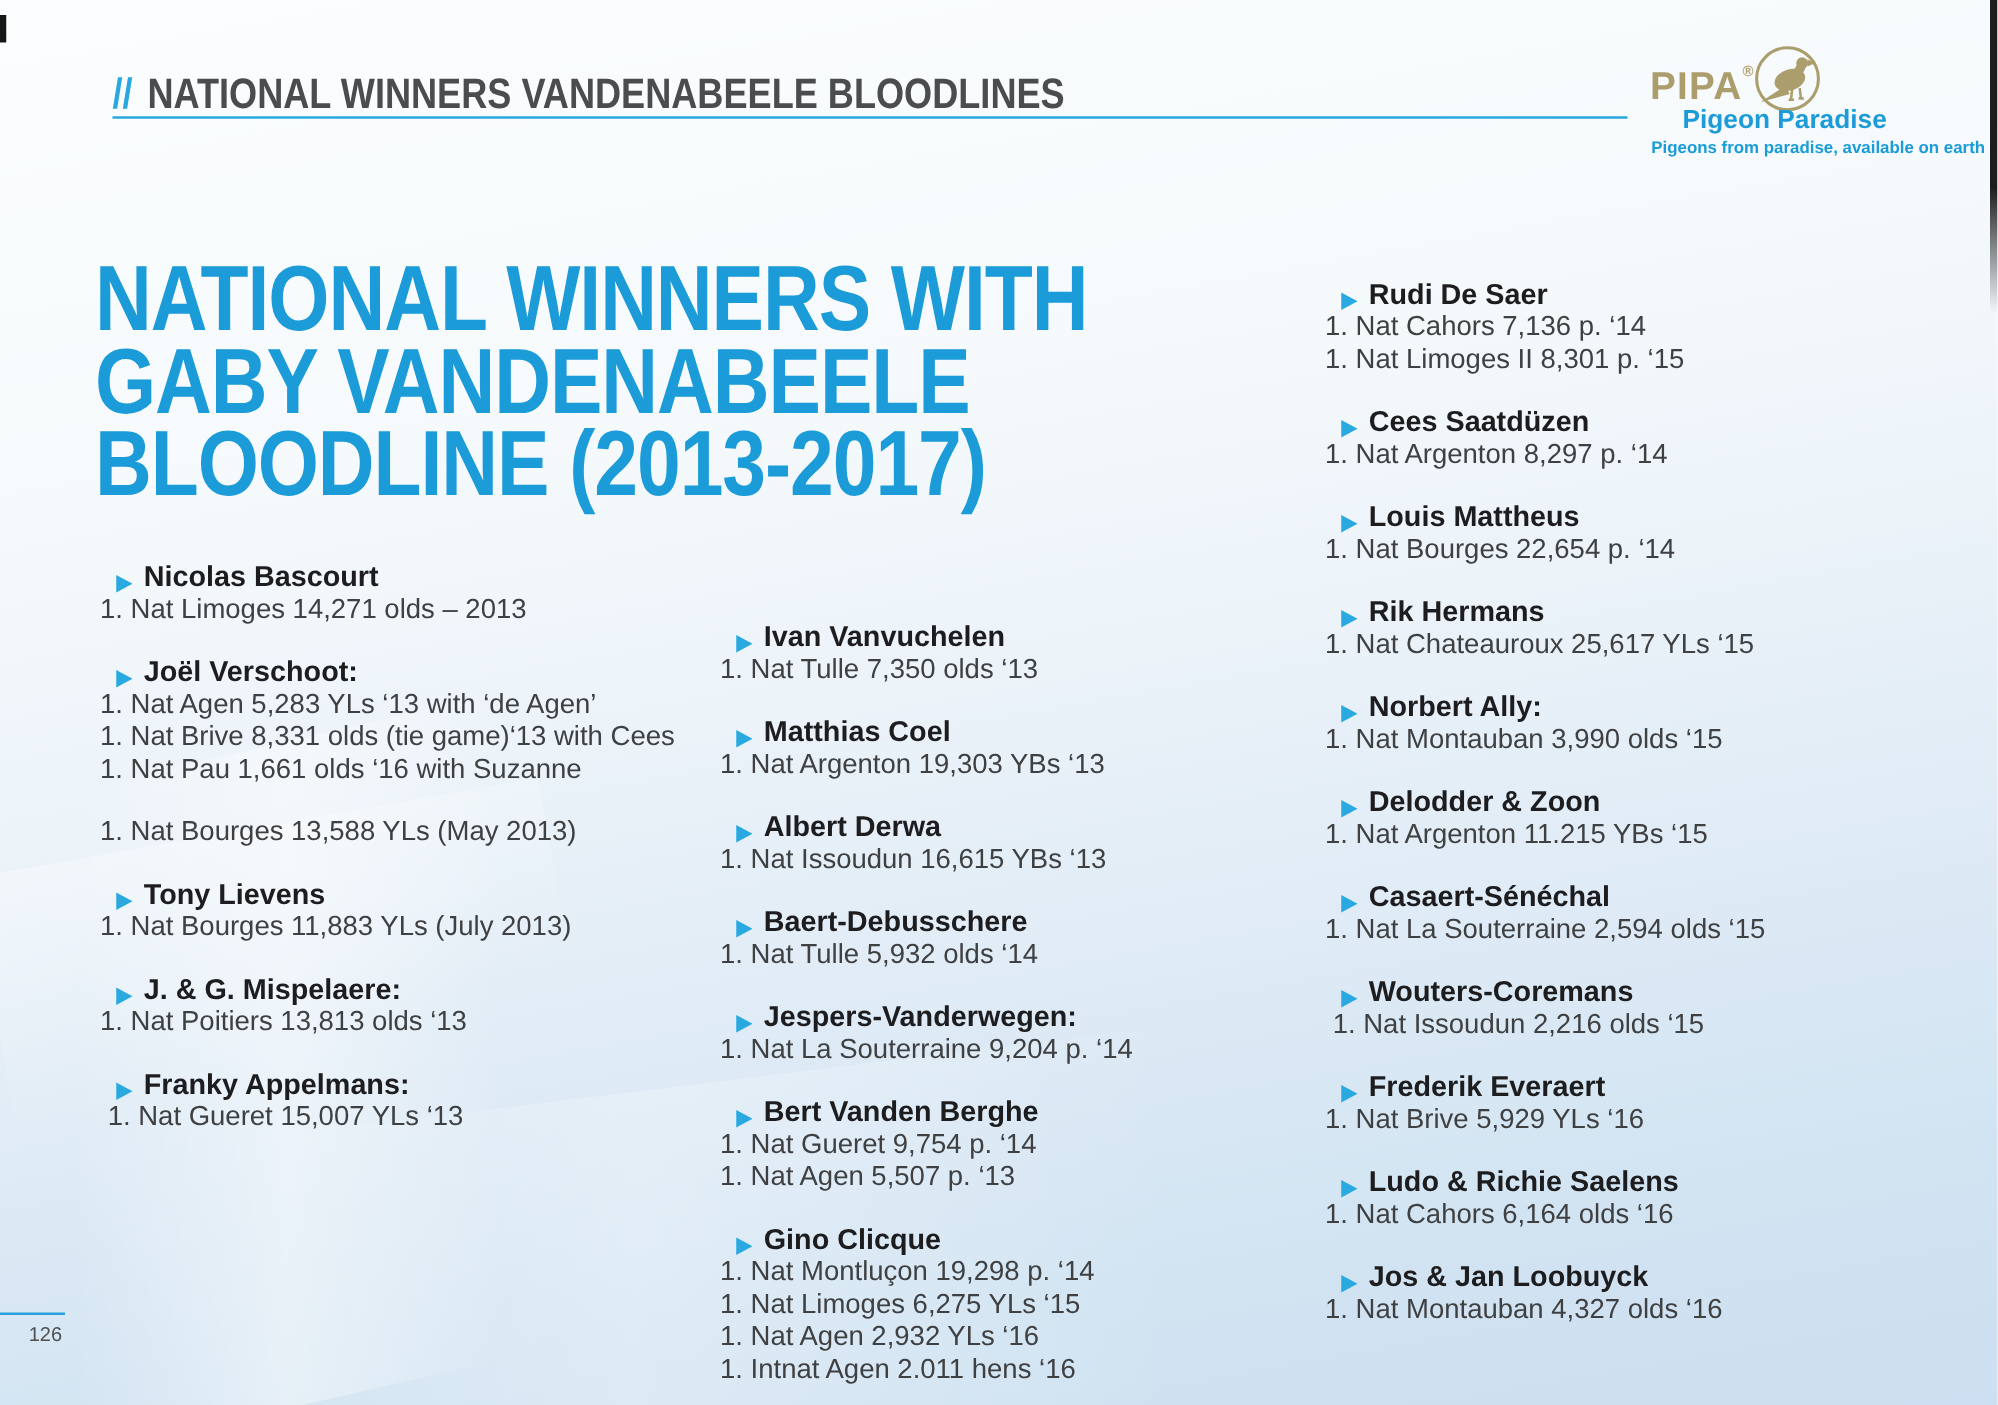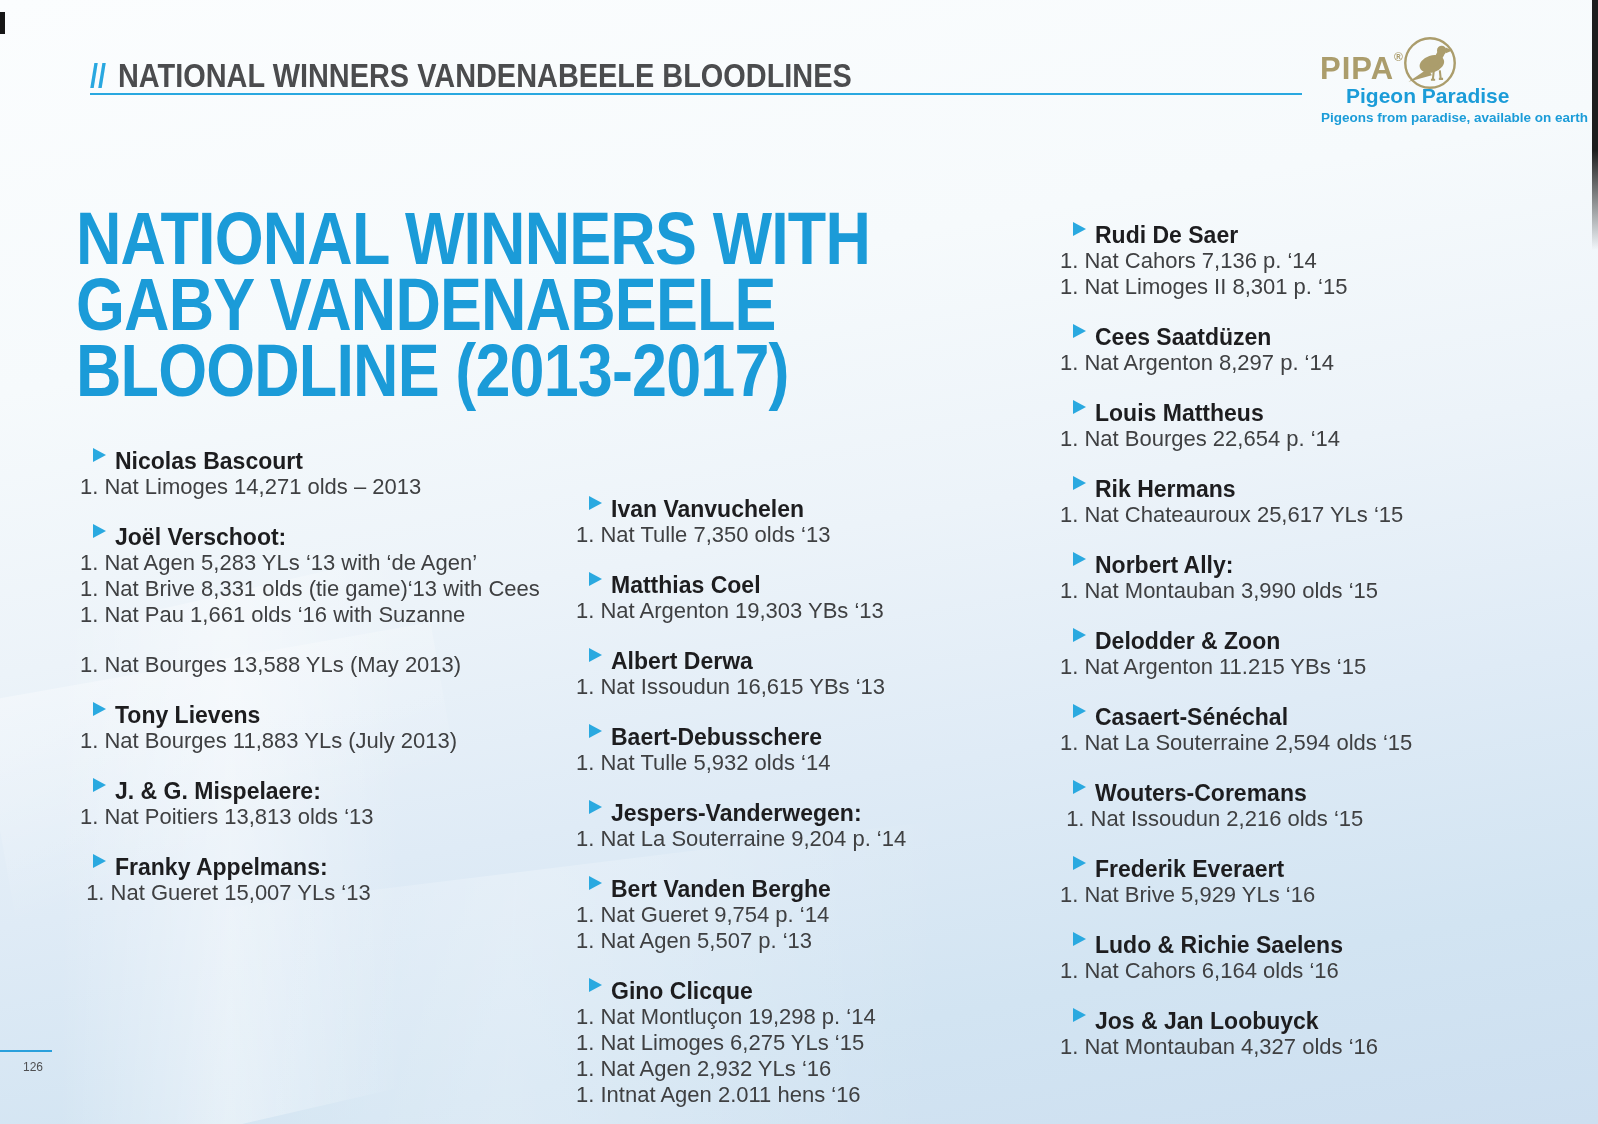--- a/index.html
+++ b/index.html
@@ -34,28 +34,28 @@
   
   .title{position:absolute;left:72px;top:202px;margin:4px;font-weight:bold;color:#1b9bd8;}
   .title .tl{font-size:74px;line-height:66px;letter-spacing:-1px;
              transform:scaleX(.85);transform-origin:left center;white-space:nowrap;}
   
   .col{position:absolute;width:465px;}
   .col1{left:80px;top:448px;}
   .col2{left:576px;top:448px;margin-top:48px;}
   .col3{left:1060px;top:222px;}
   .entry{margin-bottom:24px;}
-  .ename{display:flex;align-items:flex-start;gap:9px;line-height:26px;padding-left:13px;}
+  .ename{display:flex;align-items:flex-end;gap:9px;line-height:26px;padding-left:13px;}
   .arrow{width:0;height:0;border-left:13px solid #2aa9e0;border-top:7.5px solid transparent;
          border-bottom:7.5px solid transparent;flex:0 0 auto;}
   .ename-text{font-size:23px;font-weight:bold;color:#1d1d1f;}
   .res{font-size:22px;color:#3f4042;line-height:26px;white-space:pre-wrap;}
   
   .folio-rule{position:absolute;left:0;top:1050px;width:52px;height:2px;background:#2aa0dc;}
-  .folio{position:absolute;left:23px;top:1060px;font-size:12px;color:#4f5052;}
+  .folio{position:absolute;left:23px;top:1060px;font-size:16px;color:#4f5052;}
 </style>
 </head>
 <body>
 
 <div class="page">
 
   <div class="streak s1"></div>
   <div class="streak s2"></div>
   <div class="streak s3"></div>
   <div class="chip-left"></div>

